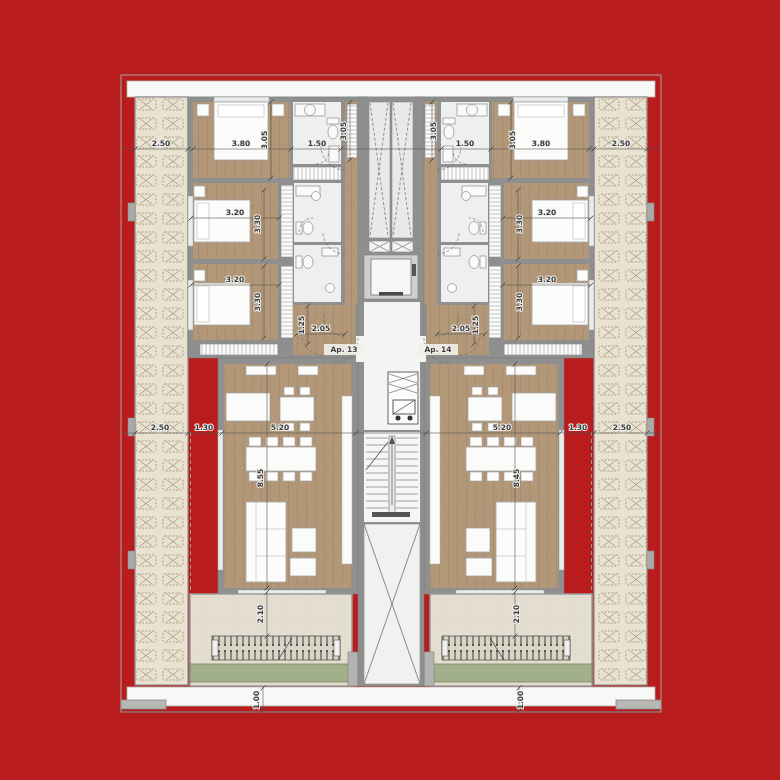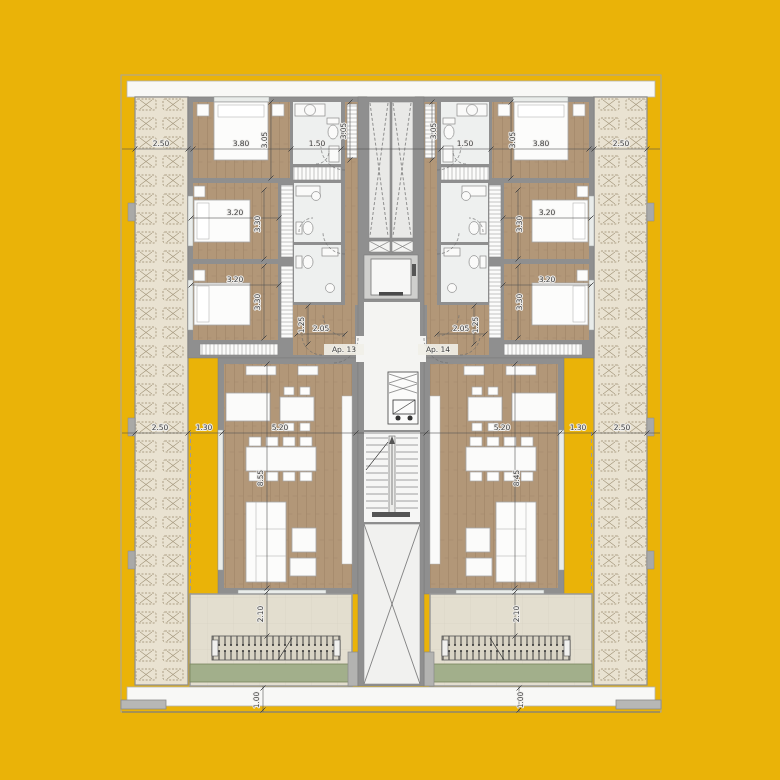--- a/index.html
+++ b/index.html
@@ -1,16 +1,16 @@
 <!DOCTYPE html>
 <html><head>
 <meta charset="utf-8">
 <style>
   html,body{margin:0;padding:0;background:#efeeec;}
-  .stage{position:relative;width:780px;height:780px;background:#eab308;overflow:hidden;}
+  .stage{position:relative;width:780px;height:780px;background:#b91c1c;overflow:hidden;font-weight:bold;}
   svg{position:absolute;left:0;top:0;}
   text.dim{font-family:"DejaVu Sans",sans-serif;font-size:7.5px;fill:#3a3a3a;
            paint-order:stroke;stroke:#efeeec;stroke-width:2px;stroke-linejoin:round;}
   text.apl{font-family:"DejaVu Sans",sans-serif;font-size:7.5px;fill:#3f3f3f;
            paint-order:stroke;stroke:#f0efe9;stroke-width:2px;stroke-linejoin:round;}
 </style>
 </head>
 <body>
 
 <div class="stage">

